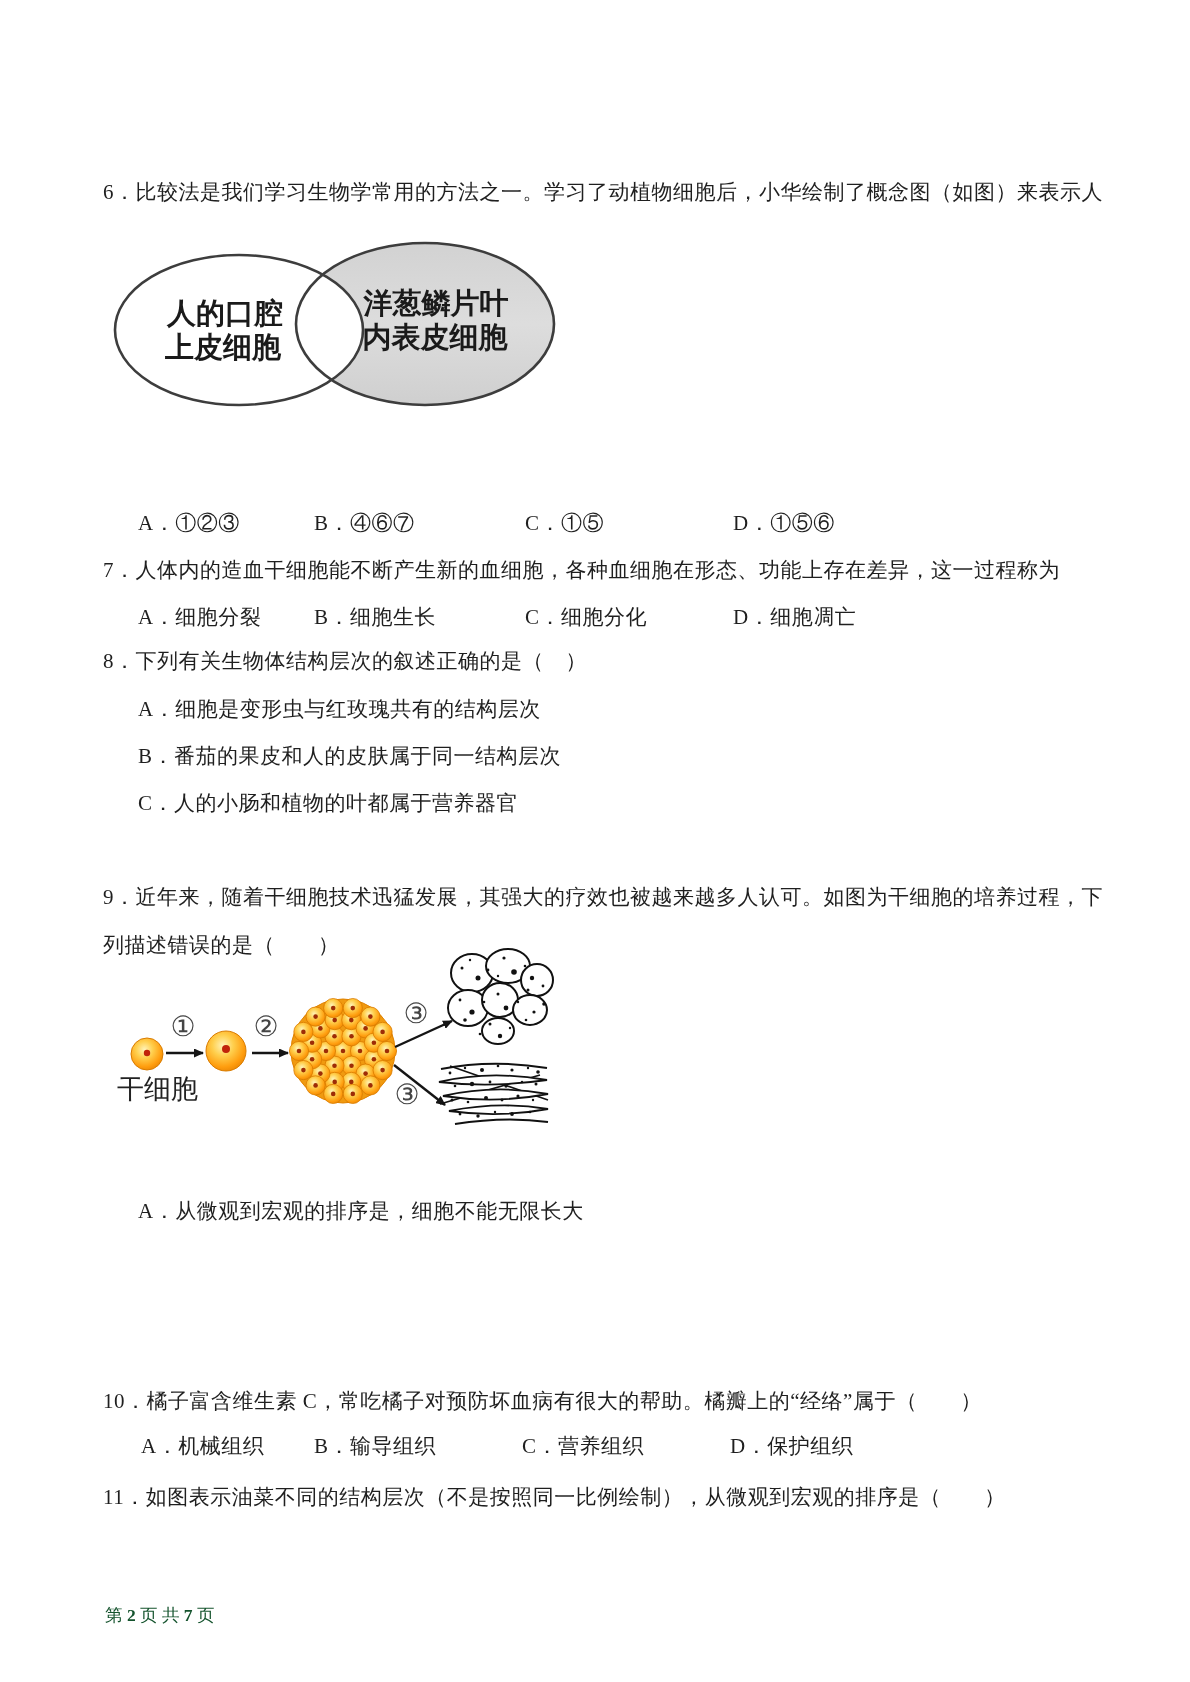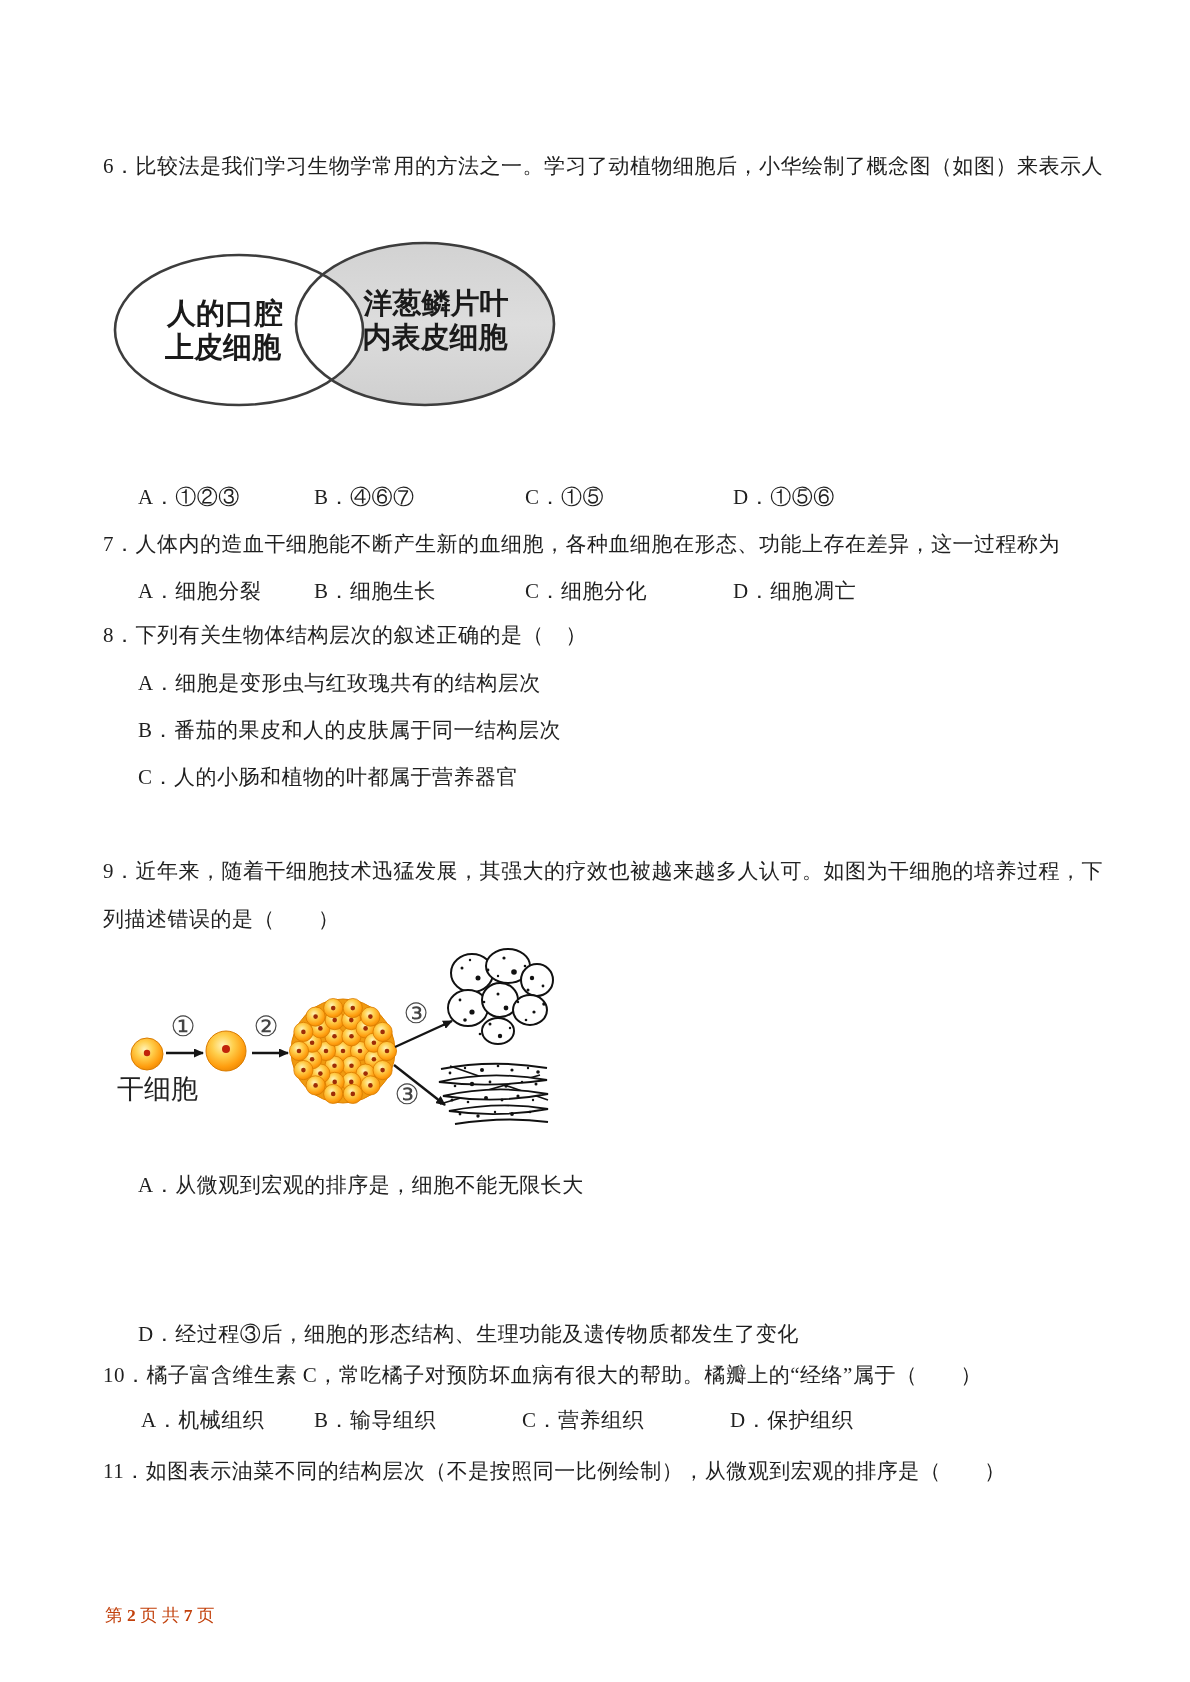--- a/index.html
+++ b/index.html
@@ -10,20 +10,21 @@
     overflow:hidden;
     font-family:"Liberation Serif","DejaVu Serif",serif;
     color:#1f1f1f;
   }
   .t{
     position:absolute;
     font-size:21px;
     line-height:1.25;
     white-space:nowrap;
     letter-spacing:0.5px;
+    margin-top:26px;
   }
   .fig{position:absolute;}
   .vlabel{
     font-family:"Liberation Sans","DejaVu Sans",sans-serif;
     font-weight:700;
     font-size:29px;
     fill:#1a1a1a;
     text-anchor:middle;
   }
   .stepnum{
@@ -34,21 +35,21 @@
   }
   .figlabel{
     font-family:"Liberation Serif","DejaVu Serif",serif;
     font-size:27px;
     fill:#222;
   }
   .footer{
     position:absolute;
     left:105px;top:1603px;
     font-size:17.5px;
-    color:#c2410c;
+    color:#14532d;
     white-space:nowrap;
   }
   .b{font-weight:700;}
 </style>
 </head>
 <body>
 
 <div class="page">
 
   <span class="t" style="left:103px;top:153px">6．比较法是我们学习生物学常用的方法之一。学习了动植物细胞后，小华绘制了概念图（如图）来表示人</span>
@@ -233,21 +234,20 @@
         <circle cx="395" cy="184" r="1.2"></circle>
           <circle cx="412" cy="186" r="1.9"></circle>
           <circle cx="430" cy="184" r="1.3"></circle>
       </g>
     </g>
 
     <text class="figlabel" x="17" y="170">干细胞</text>
   </svg>
 
   <span class="t" style="left:138px;top:1172px">A．从微观到宏观的排序是，细胞不能无限长大</span>
-  <span class="t" style="left:138px;top:1321px">D．经过程③后，细胞的形态结构、生理功能及遗传物质都发生了变化</span>
 
   <span class="t" style="left:103px;top:1362px">10．橘子富含维生素 C，常吃橘子对预防坏血病有很大的帮助。橘瓣上的“经络”属于（　　）</span>
   <span class="t" style="left:141px;top:1407px">A．机械组织</span>
   <span class="t" style="left:314px;top:1407px">B．输导组织</span>
   <span class="t" style="left:522px;top:1407px">C．营养组织</span>
   <span class="t" style="left:730px;top:1407px">D．保护组织</span>
 
   <span class="t" style="left:103px;top:1458px">11．如图表示油菜不同的结构层次（不是按照同一比例绘制），从微观到宏观的排序是（　　）</span>
 
   <div class="footer">

